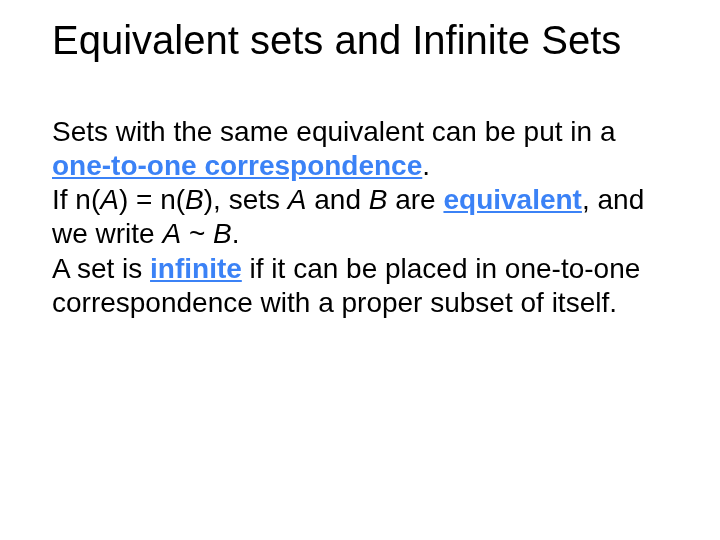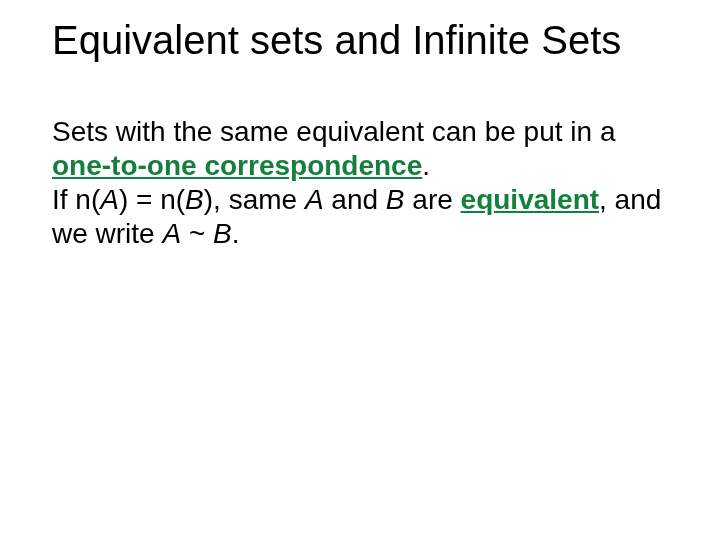--- a/index.html
+++ b/index.html
@@ -26,33 +26,36 @@
   }
   .body {
     font-size: 28px;
     line-height: 1.22;
     max-width: 620px;
   }
   .body p {
     margin: 0;
   }
   .term {
-    color: #15803d;
+    color: #3b82f6;
     font-weight: bold;
     text-decoration: underline;
   }
   .ital { font-style: italic; }
 </style>
 </head>
 <body>
 
 <div class="slide">
   <h1 class="title">Equivalent sets and Infinite Sets</h1>
 
   <div class="body">
     <p>
       <span>Sets with the same equivalent can be put in a </span><span class="term">one-to-one correspondence</span><span>.</span>
     </p>
     <p>
-      <span>If n(</span><span class="ital">A</span><span>) = n(</span><span class="ital">B</span><span>), same </span><span class="ital">A</span><span> and </span><span class="ital">B</span><span> are </span><span class="term">equivalent</span><span>, and we write </span><span class="ital">A</span><span> ~ </span><span class="ital">B</span><span>.</span>
+      <span>If n(</span><span class="ital">A</span><span>) = n(</span><span class="ital">B</span><span>), sets </span><span class="ital">A</span><span> and </span><span class="ital">B</span><span> are </span><span class="term">equivalent</span><span>, and we write </span><span class="ital">A</span><span> ~ </span><span class="ital">B</span><span>.</span>
+    </p>
+    <p>
+      <span>A set is </span><span class="term">infinite</span><span> if it can be placed in one-to-one correspondence with a proper subset of itself.</span>
     </p>
   </div>
 </div>
 
 </body></html>

